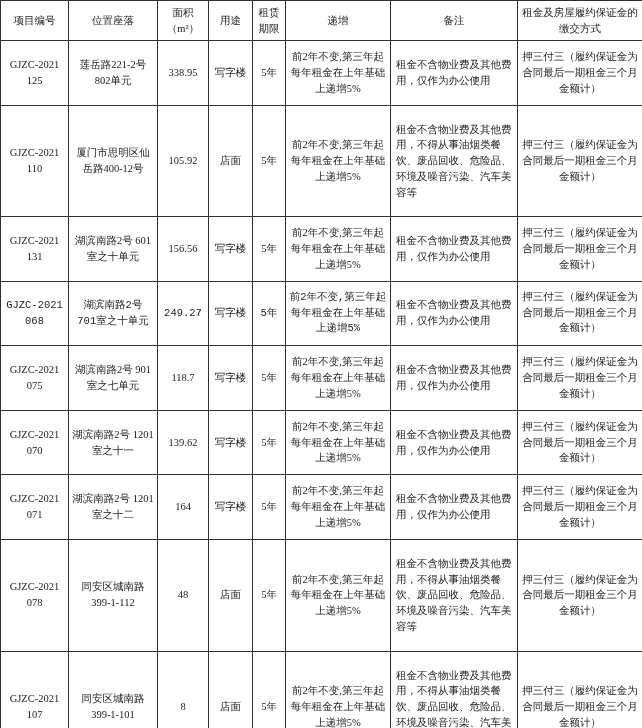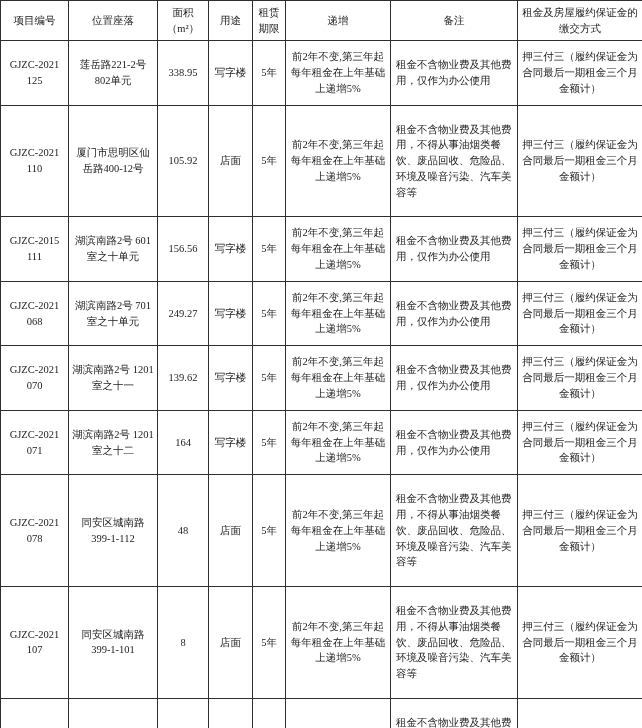--- a/index.html
+++ b/index.html
@@ -48,21 +48,21 @@
   col.c-use{width:44px;}
   col.c-term{width:33px;}
   col.c-increase{width:105px;}
   col.c-notes{width:127px;}
   col.c-payment{width:125px;}
   
   thead tr{height:40px;}
   tbody tr:nth-child(1){height:41px;}
   tbody tr:nth-child(2){height:60px;}
   tbody tr:nth-child(3){height:50px;}
-  tbody tr:nth-child(4){height:53px;}
+  tbody tr:nth-child(4){height:53px;font-family:Liberation Mono, monospace;}
   tbody tr:nth-child(5){height:52px;}
   tbody tr:nth-child(6){height:50px;}
   tbody tr:nth-child(7){height:55px;}
   tbody tr:nth-child(8){height:50px;}
   tbody tr:nth-child(9){height:51px;}
   tbody tr:nth-child(10){height:69px;}
   tbody tr:nth-child(11){height:73px;}
   tbody tr:nth-child(12){height:68px;}
 </style>
 </head>
@@ -107,33 +107,43 @@
           <td class="col-id">GJZC-2021 110</td>
           <td class="col-location">厦门市思明区仙岳路400-12号</td>
           <td class="col-area">105.92</td>
           <td class="col-use">店面</td>
           <td class="col-term">5年</td>
           <td class="col-increase">前2年不变,第三年起每年租金在上年基础上递增5%</td>
           <td class="col-notes">租金不含物业费及其他费用，不得从事油烟类餐饮、废品回收、危险品、环境及噪音污染、汽车美容等</td>
           <td class="col-payment">押三付三（履约保证金为合同最后一期租金三个月金额计）</td>
         </tr>
         <tr>
-          <td class="col-id">GJZC-2015 111</td>
+          <td class="col-id">GJZC-2021 131</td>
           <td class="col-location">湖滨南路2号 601室之十单元</td>
           <td class="col-area">156.56</td>
           <td class="col-use">写字楼</td>
           <td class="col-term">5年</td>
           <td class="col-increase">前2年不变,第三年起每年租金在上年基础上递增5%</td>
           <td class="col-notes">租金不含物业费及其他费用，仅作为办公使用</td>
           <td class="col-payment">押三付三（履约保证金为合同最后一期租金三个月金额计）</td>
         </tr>
         <tr>
           <td class="col-id">GJZC-2021 068</td>
           <td class="col-location">湖滨南路2号 701室之十单元</td>
           <td class="col-area">249.27</td>
+          <td class="col-use">写字楼</td>
+          <td class="col-term">5年</td>
+          <td class="col-increase">前2年不变,第三年起每年租金在上年基础上递增5%</td>
+          <td class="col-notes">租金不含物业费及其他费用，仅作为办公使用</td>
+          <td class="col-payment">押三付三（履约保证金为合同最后一期租金三个月金额计）</td>
+        </tr>
+        <tr>
+          <td class="col-id">GJZC-2021 075</td>
+          <td class="col-location">湖滨南路2号 901室之七单元</td>
+          <td class="col-area">118.7</td>
           <td class="col-use">写字楼</td>
           <td class="col-term">5年</td>
           <td class="col-increase">前2年不变,第三年起每年租金在上年基础上递增5%</td>
           <td class="col-notes">租金不含物业费及其他费用，仅作为办公使用</td>
           <td class="col-payment">押三付三（履约保证金为合同最后一期租金三个月金额计）</td>
         </tr>
         <tr>
           <td class="col-id">GJZC-2021 070</td>
           <td class="col-location">湖滨南路2号 1201室之十一</td>
           <td class="col-area">139.62</td>

